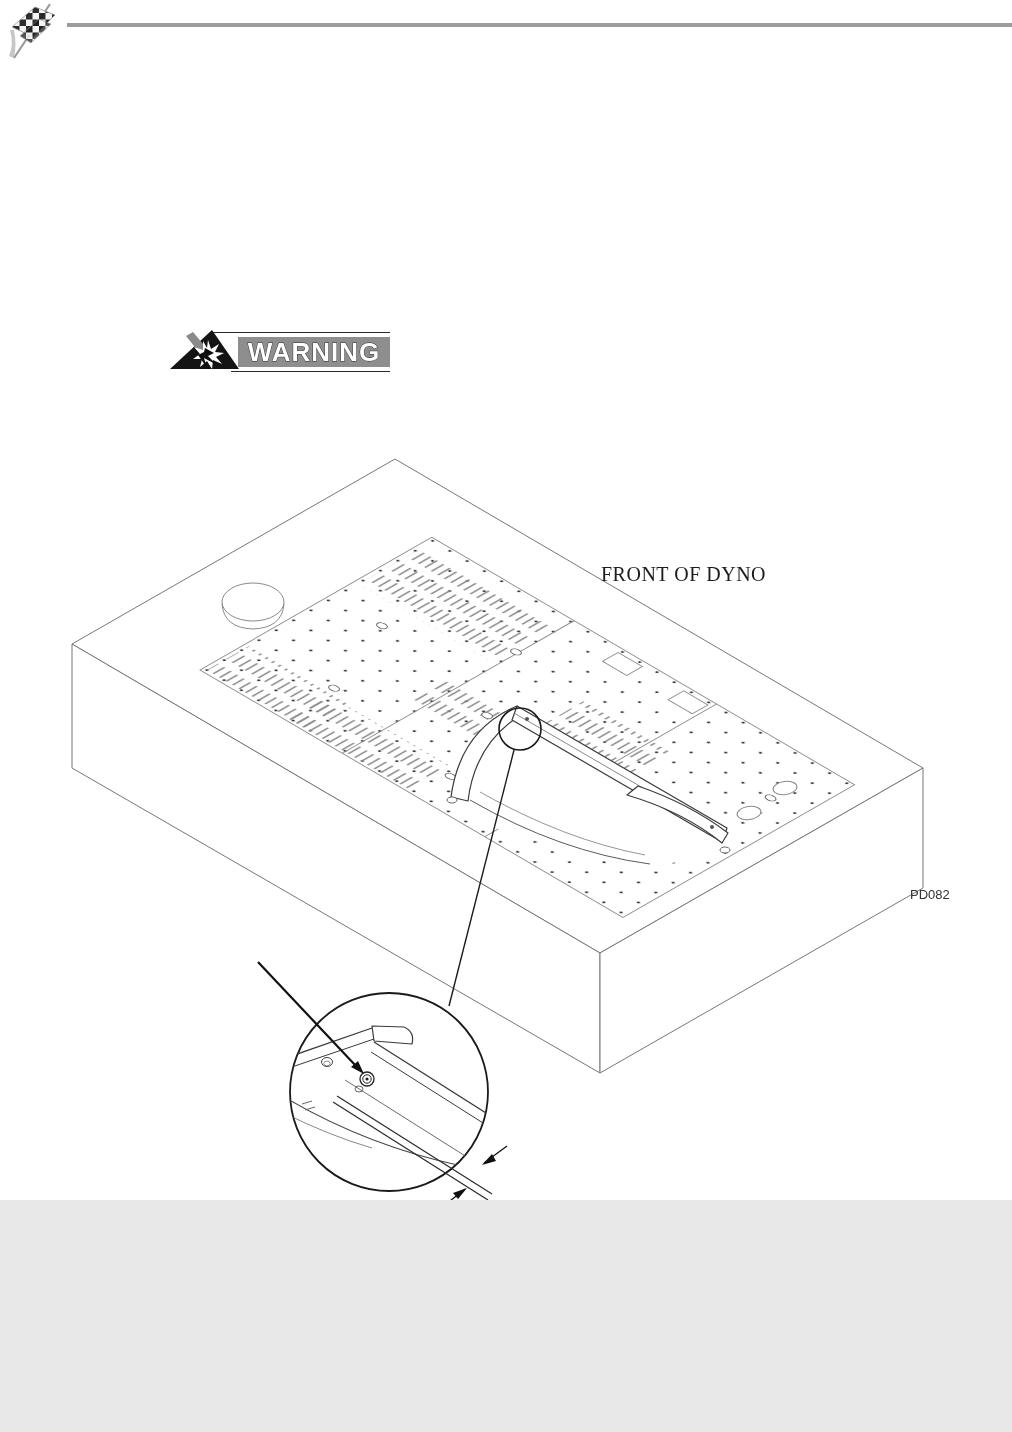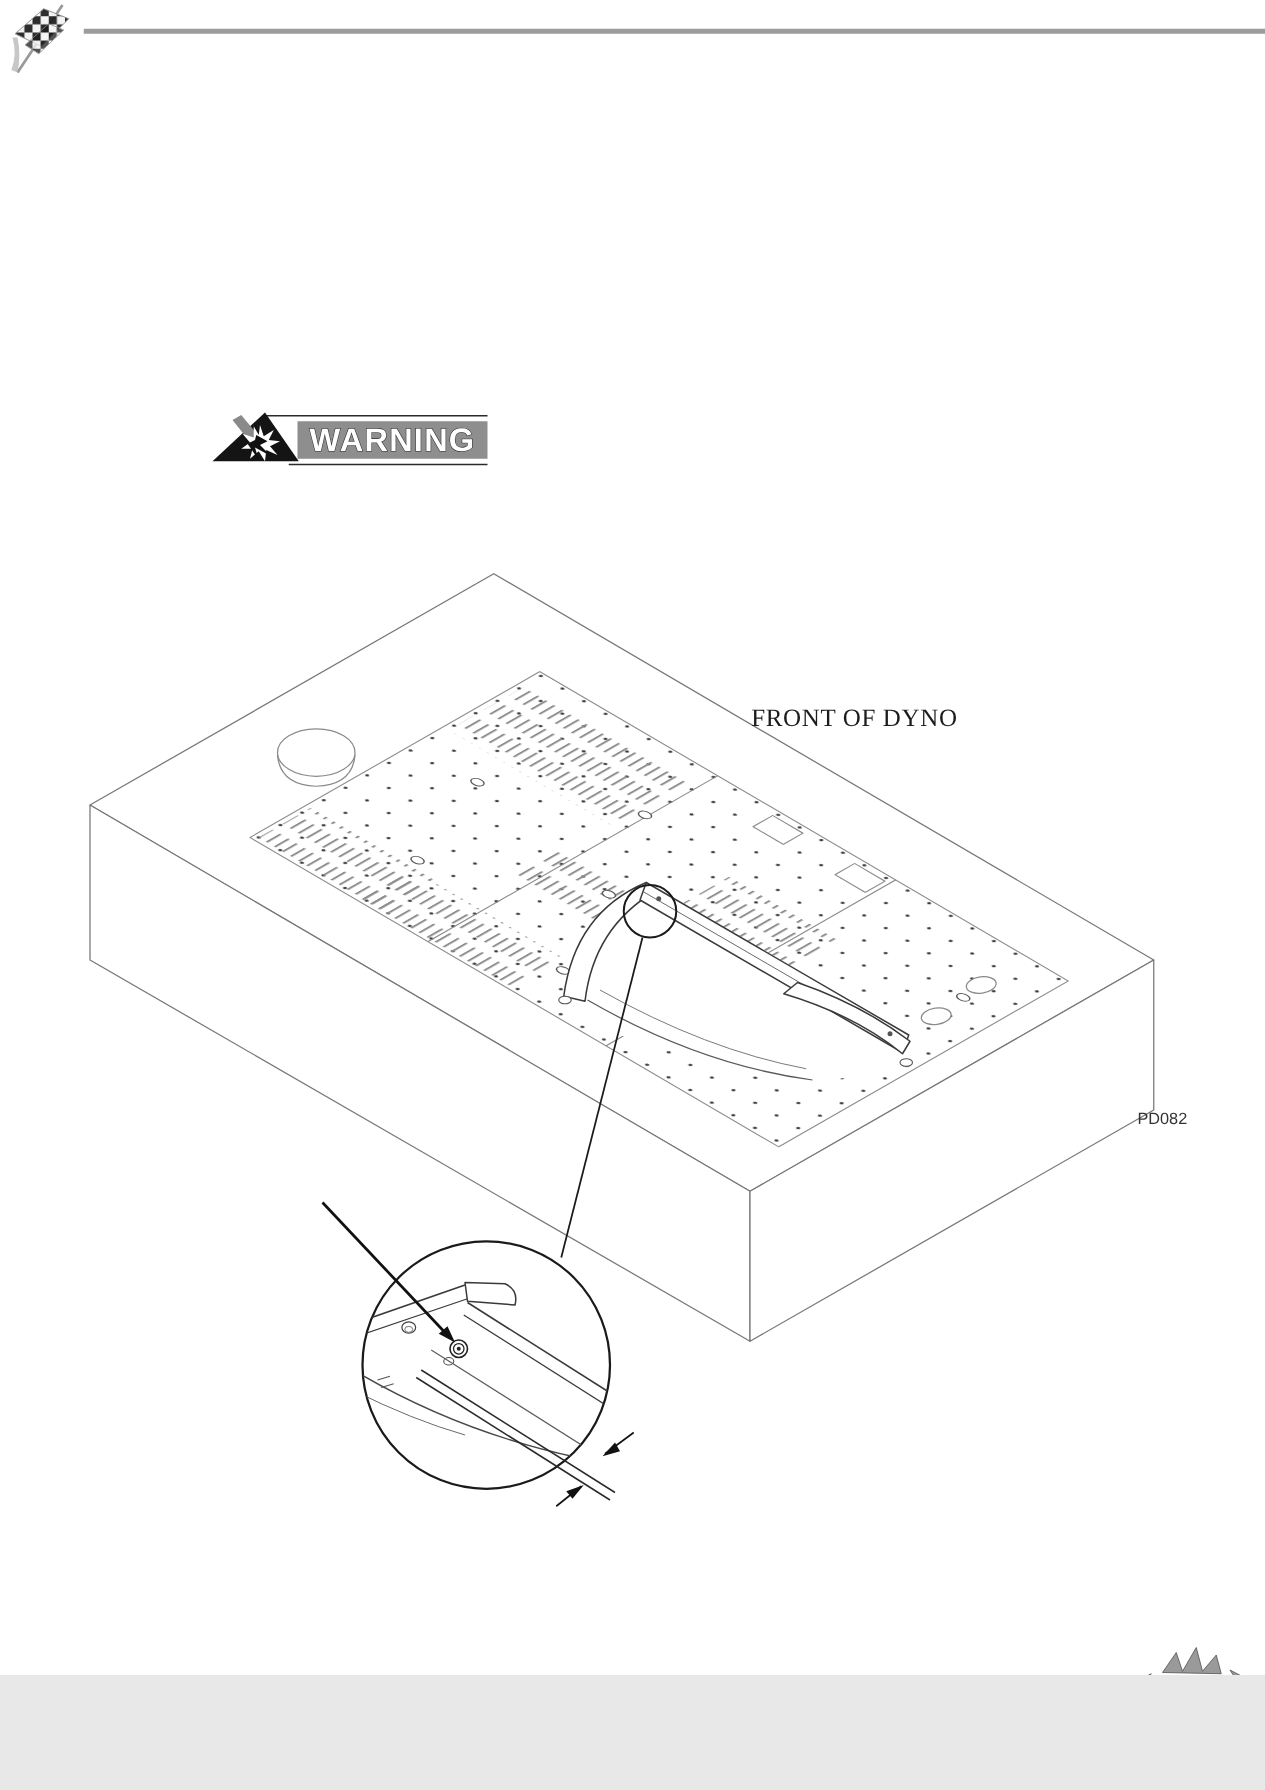--- a/index.html
+++ b/index.html
@@ -1,18 +1,18 @@
 <!DOCTYPE html>
 <html><head>
 <meta charset="utf-8">
 <style>
   html,body{margin:0;padding:0;background:#e8e8e8;}
   .page{
     position:relative;
-    width:1012px;height:1340px;
+    width:1012px;height:1200px;
     margin:0 auto;
     background:#ffffff;
     font-family:"Liberation Sans", sans-serif;
     overflow:hidden;
   }
   svg{display:block;}
   .page-svg{position:absolute;left:0;top:0;}
   text{user-select:none;}
   .serif-label{font-family:"Liberation Serif", serif;}
   .sans-label{font-family:"Liberation Sans", sans-serif;}

